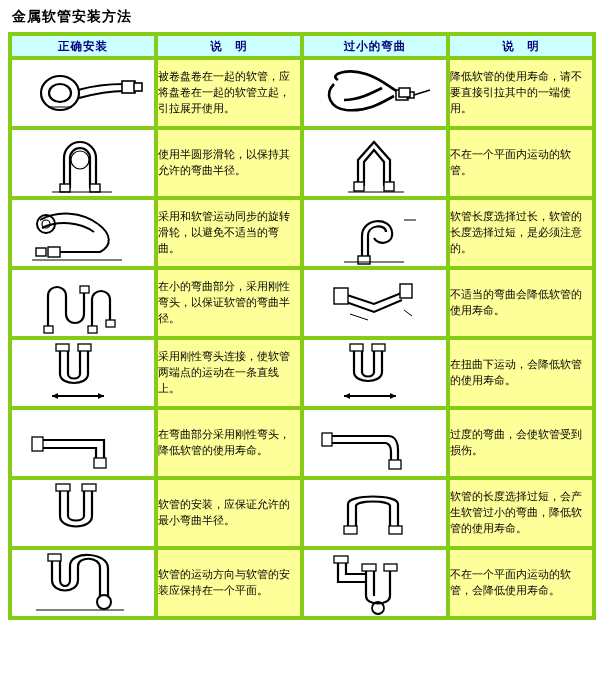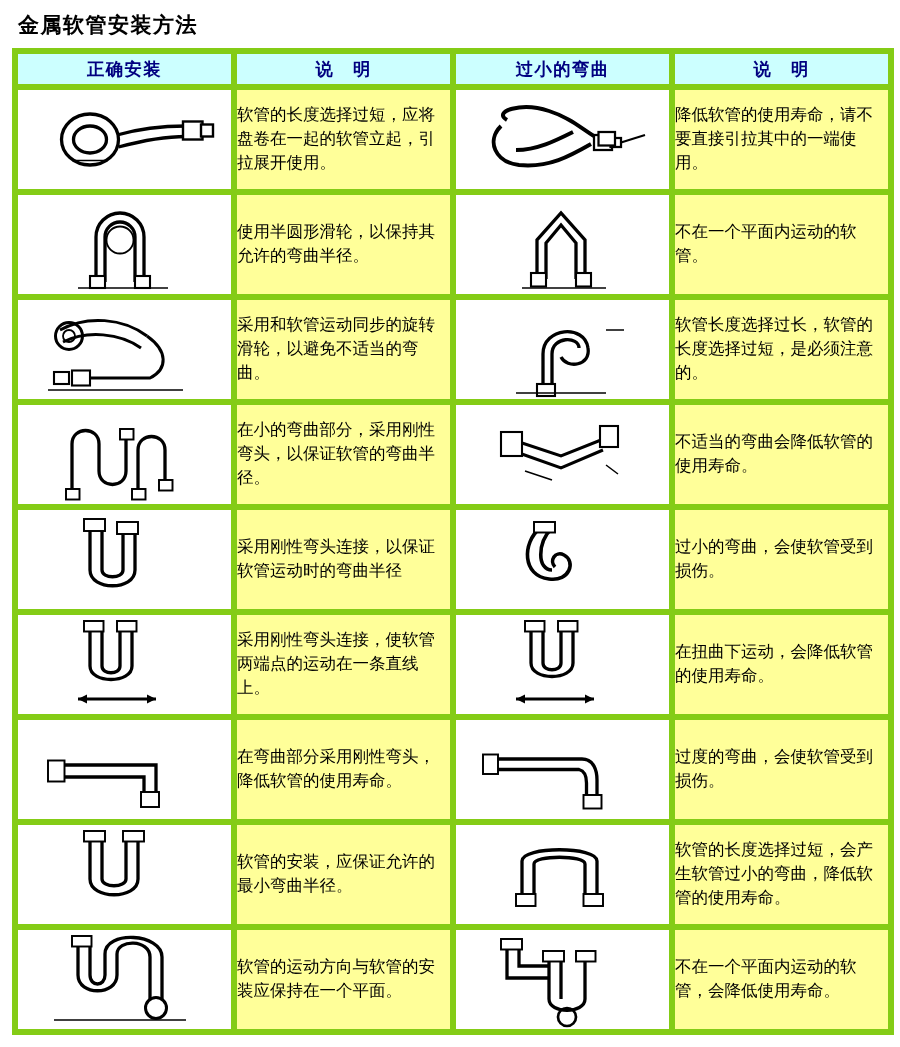--- a/index.html
+++ b/index.html
@@ -103,21 +103,21 @@
               <path d="M66 30 C80 26 95 24 112 24"></path>
               <path d="M67 38 C82 34 96 31 112 31"></path>
             </g>
             <g stroke="#000" stroke-width="1.6" fill="#fff">
               <rect x="110" y="21" width="13" height="12"></rect>
               <rect x="122" y="23" width="8" height="8"></rect>
             </g>
             <path d="M36 47 L60 47" stroke="#000" stroke-width="1"></path>
           </svg>
         </td>
-        <td class="txt-cell">软管的长度选择过短，应将盘卷在一起的软管立起，引拉展开使用。</td>
+        <td class="txt-cell">被卷盘卷在一起的软管，应将盘卷在一起的软管立起，引拉展开使用。</td>
         <td class="img-cell">
           <svg class="art" viewBox="0 0 144 66">
             <g fill="none" stroke="#000" stroke-width="2.6">
               <path d="M30 24 C20 34 26 48 42 50 C62 52 76 44 90 36"></path>
               <path d="M34 20 C24 14 44 8 62 14 C78 19 86 28 96 33"></path>
               <path d="M40 40 C54 40 66 34 78 28"></path>
             </g>
             <g stroke="#000" stroke-width="1.5" fill="#fff">
               <rect x="92" y="30" width="12" height="10"></rect>
               <rect x="103" y="32" width="7" height="6"></rect>
@@ -221,47 +221,20 @@
               <rect x="30" y="18" width="14" height="16"></rect>
               <rect x="96" y="14" width="12" height="14"></rect>
             </g>
             <path d="M46 44 L64 50" stroke="#000" stroke-width="1"></path>
             <path d="M100 40 L108 46" stroke="#000" stroke-width="1"></path>
           </svg>
         </td>
         <td class="txt-cell">不适当的弯曲会降低软管的使用寿命。</td>
       </tr>
 
-      <tr>
-        <td class="img-cell">
-          <svg class="art" viewBox="0 0 144 66">
-            <g fill="none" stroke="#000" stroke-width="2.2">
-              <path d="M48 10 L48 40 C48 54 78 54 78 40 L78 14"></path>
-              <path d="M56 10 L56 40 C56 46 70 46 70 40 L70 14"></path>
-            </g>
-            <g stroke="#000" stroke-width="1.3" fill="#fff">
-              <rect x="44" y="6" width="14" height="8"></rect>
-              <rect x="66" y="8" width="14" height="8"></rect>
-            </g>
-          </svg>
-        </td>
-        <td class="txt-cell">采用刚性弯头连接，以保证软管运动时的弯曲半径</td>
-        <td class="img-cell">
-          <svg class="art" viewBox="0 0 144 66">
-            <g fill="none" stroke="#000" stroke-width="2.4">
-              <path d="M56 12 C44 22 44 44 62 46 C76 48 80 34 72 30 C66 27 62 34 66 38"></path>
-              <path d="M64 12 C54 22 54 40 64 40"></path>
-            </g>
-            <g stroke="#000" stroke-width="1.3" fill="#fff">
-              <rect x="52" y="8" width="14" height="7"></rect>
-            </g>
-          </svg>
-        </td>
-        <td class="txt-cell">过小的弯曲，会使软管受到损伤。</td>
-      </tr>
 
       <tr>
         <td class="img-cell">
           <svg class="art" viewBox="0 0 144 66">
             <g fill="none" stroke="#000" stroke-width="2.2">
               <path d="M48 8 L48 34 C48 46 76 46 76 34 L76 8"></path>
               <path d="M56 8 L56 34 C56 40 68 40 68 34 L68 8"></path>
             </g>
             <g stroke="#000" stroke-width="1.3" fill="#fff">
               <rect x="44" y="4" width="13" height="7"></rect>

